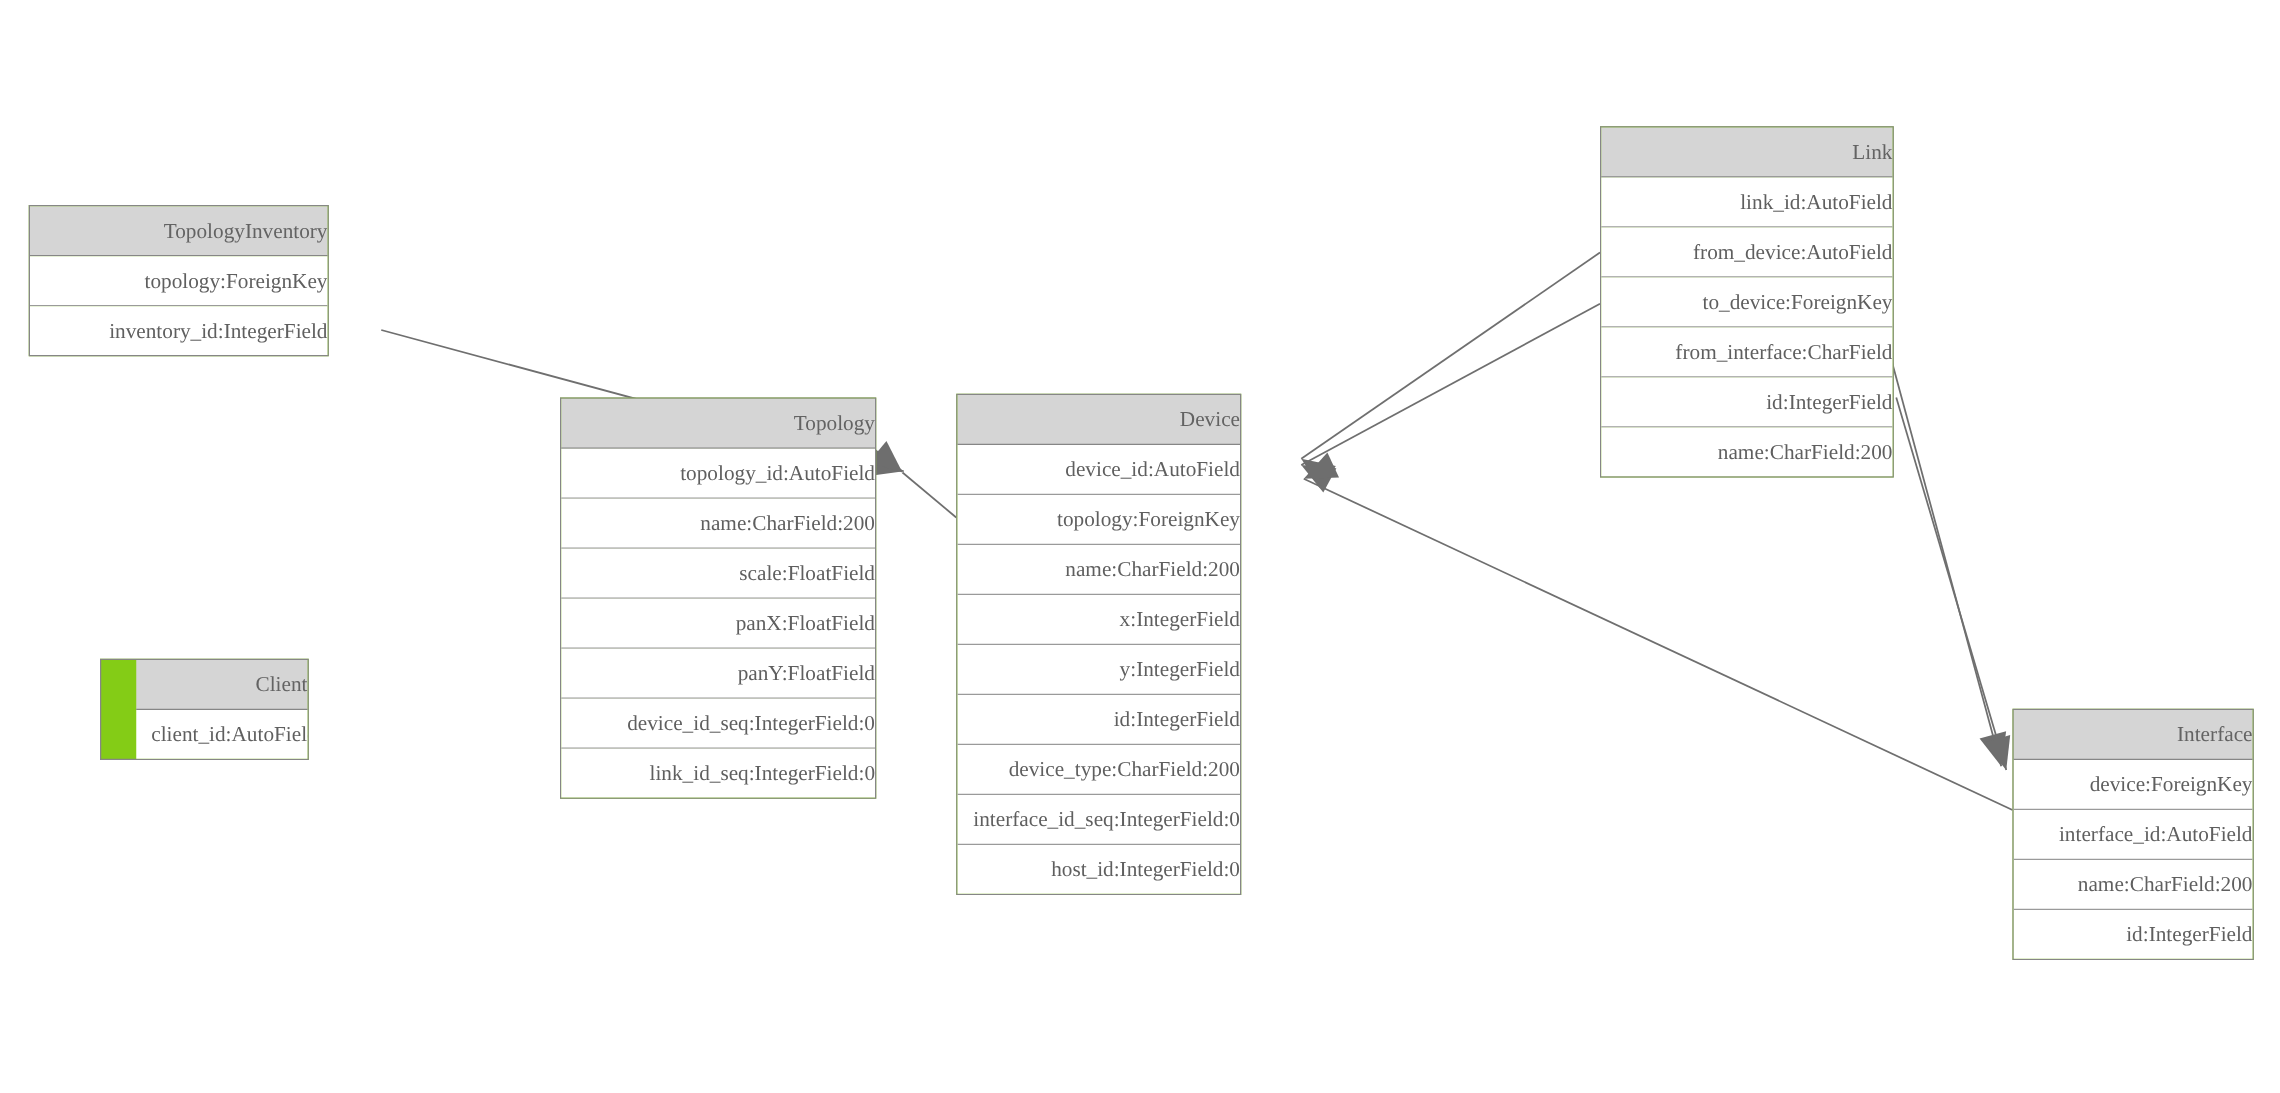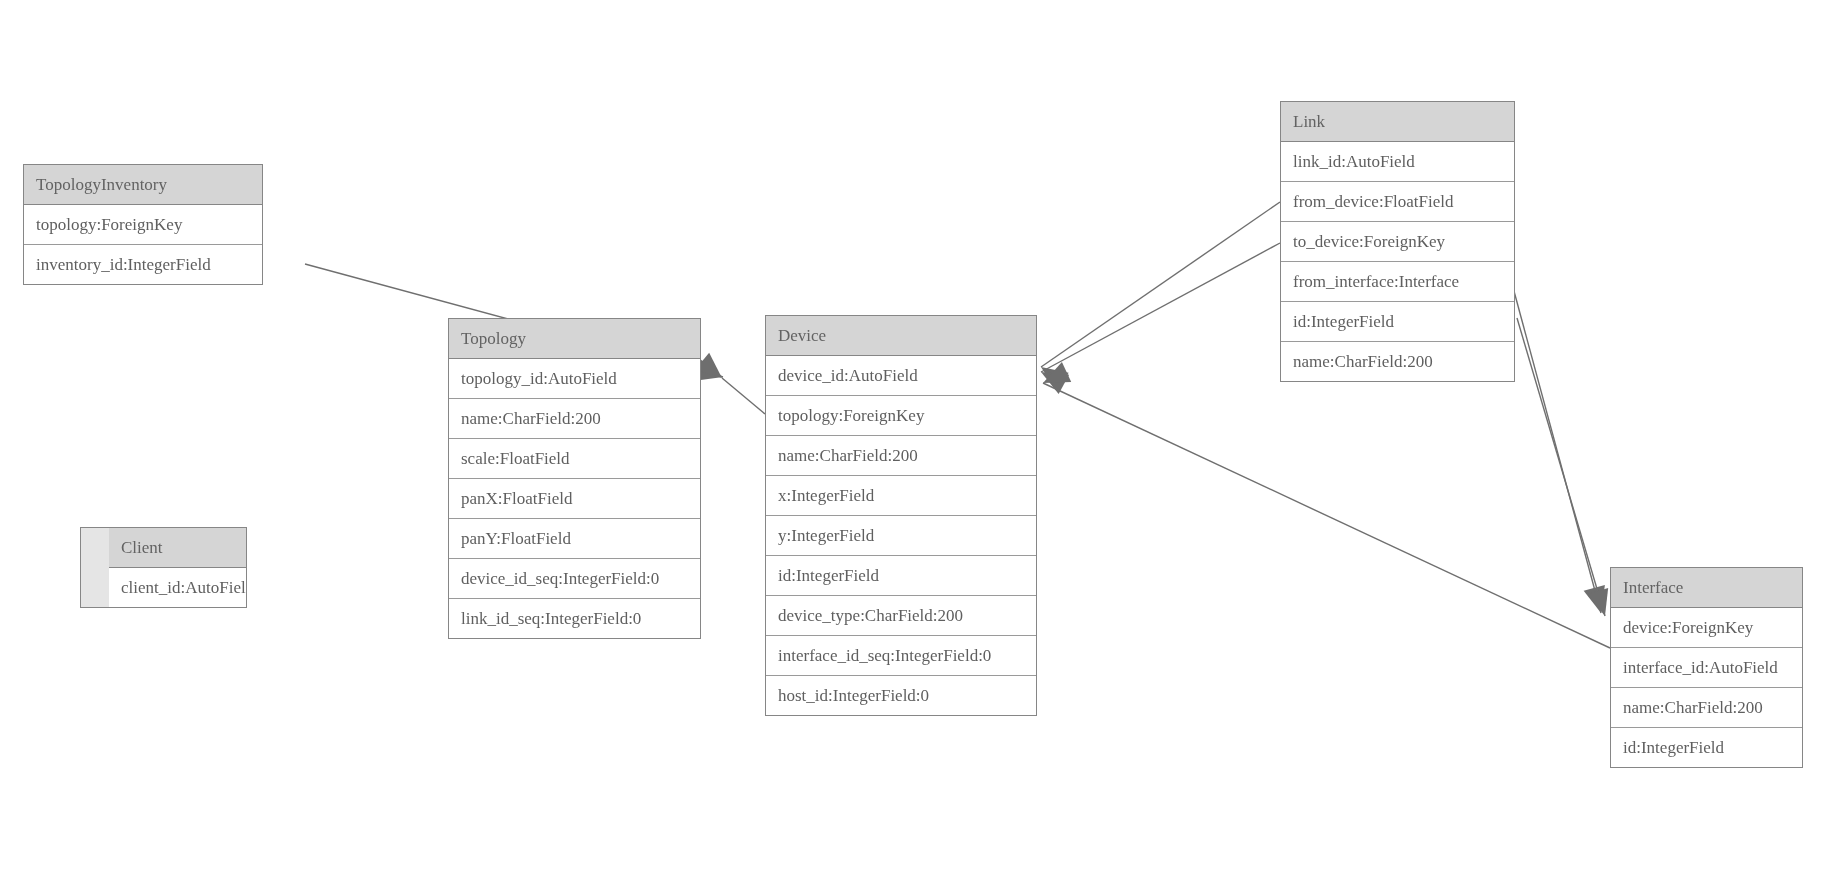--- a/index.html
+++ b/index.html
@@ -24,22 +24,23 @@
     left: 0;
     top: 0;
     width: 1824px;
     height: 874px;
     pointer-events: none;
   }
   .entity {
     position: absolute;
     box-sizing: border-box;
     border: 1px solid #868686;
-    background: #e5e5e5;
+    background: #84cc16;
     z-index: 2;
+    text-align: right;
   }
   .entity-header {
     box-sizing: border-box;
     background: #d5d5d5;
     border-bottom: 1px solid #868686;
     color: #636363;
     font-size: 17px;
     line-height: 1;
     padding: 11px 0 11px 12px;
     white-space: nowrap;
@@ -97,38 +98,38 @@
       <div class="entity" style="left: 448px; top: 318px; width: 253px;">
         <div class="entity-header">Topology</div>
         <div class="entity-field">topology_id:AutoField</div>
         <div class="entity-field">name:CharField:200</div>
         <div class="entity-field">scale:FloatField</div>
         <div class="entity-field">panX:FloatField</div>
         <div class="entity-field">panY:FloatField</div>
         <div class="entity-field">device_id_seq:IntegerField:0</div>
         <div class="entity-field last">link_id_seq:IntegerField:0</div>
       </div>
-      <div class="entity" style="left: 765px; top: 315px; width: 272px;">
+      <div class="entity" style="left: 765px; top: 315px; width: 228px;">
         <div class="entity-header">Device</div>
         <div class="entity-field">device_id:AutoField</div>
         <div class="entity-field">topology:ForeignKey</div>
         <div class="entity-field">name:CharField:200</div>
         <div class="entity-field">x:IntegerField</div>
         <div class="entity-field">y:IntegerField</div>
         <div class="entity-field">id:IntegerField</div>
         <div class="entity-field">device_type:CharField:200</div>
         <div class="entity-field">interface_id_seq:IntegerField:0</div>
         <div class="entity-field last">host_id:IntegerField:0</div>
       </div>
       <div class="entity" style="left: 1280px; top: 101px; width: 235px;">
         <div class="entity-header">Link</div>
         <div class="entity-field">link_id:AutoField</div>
-        <div class="entity-field">from_device:FloatField</div>
+        <div class="entity-field">from_device:AutoField</div>
         <div class="entity-field">to_device:ForeignKey</div>
-        <div class="entity-field">from_interface:Interface</div>
+        <div class="entity-field">from_interface:CharField</div>
         <div class="entity-field">id:IntegerField</div>
         <div class="entity-field last">name:CharField:200</div>
       </div>
       <div class="entity" style="left: 1610px; top: 567px; width: 193px;">
         <div class="entity-header">Interface</div>
         <div class="entity-field">device:ForeignKey</div>
         <div class="entity-field">interface_id:AutoField</div>
         <div class="entity-field">name:CharField:200</div>
         <div class="entity-field last">id:IntegerField</div>
       </div>

